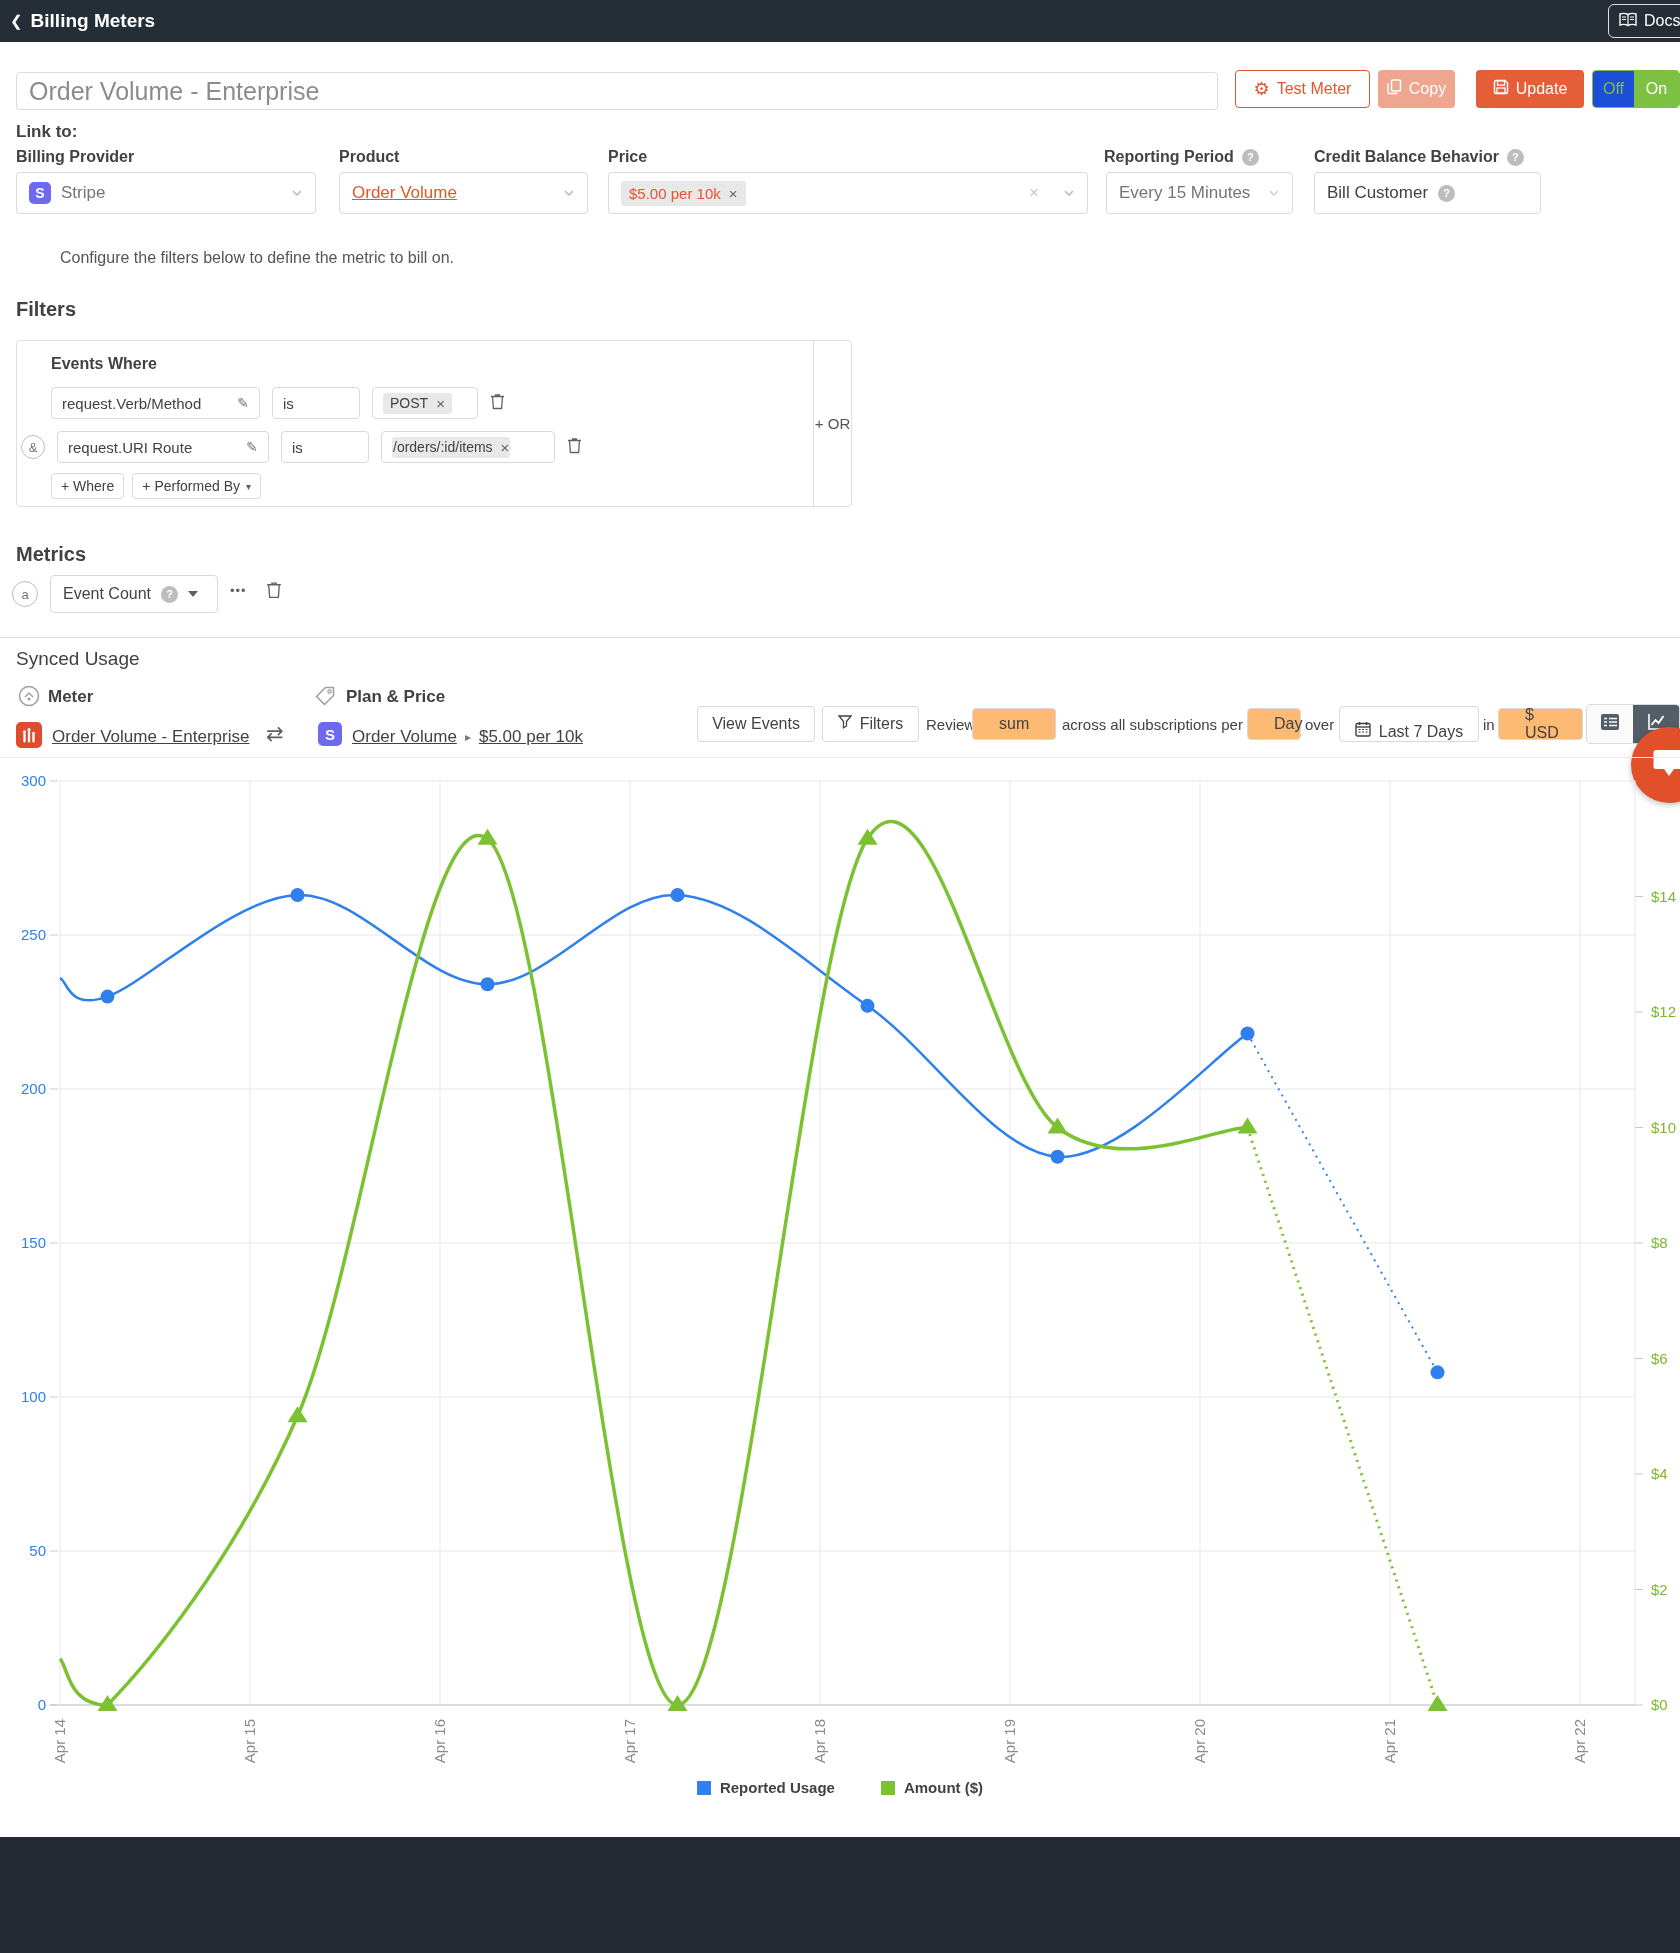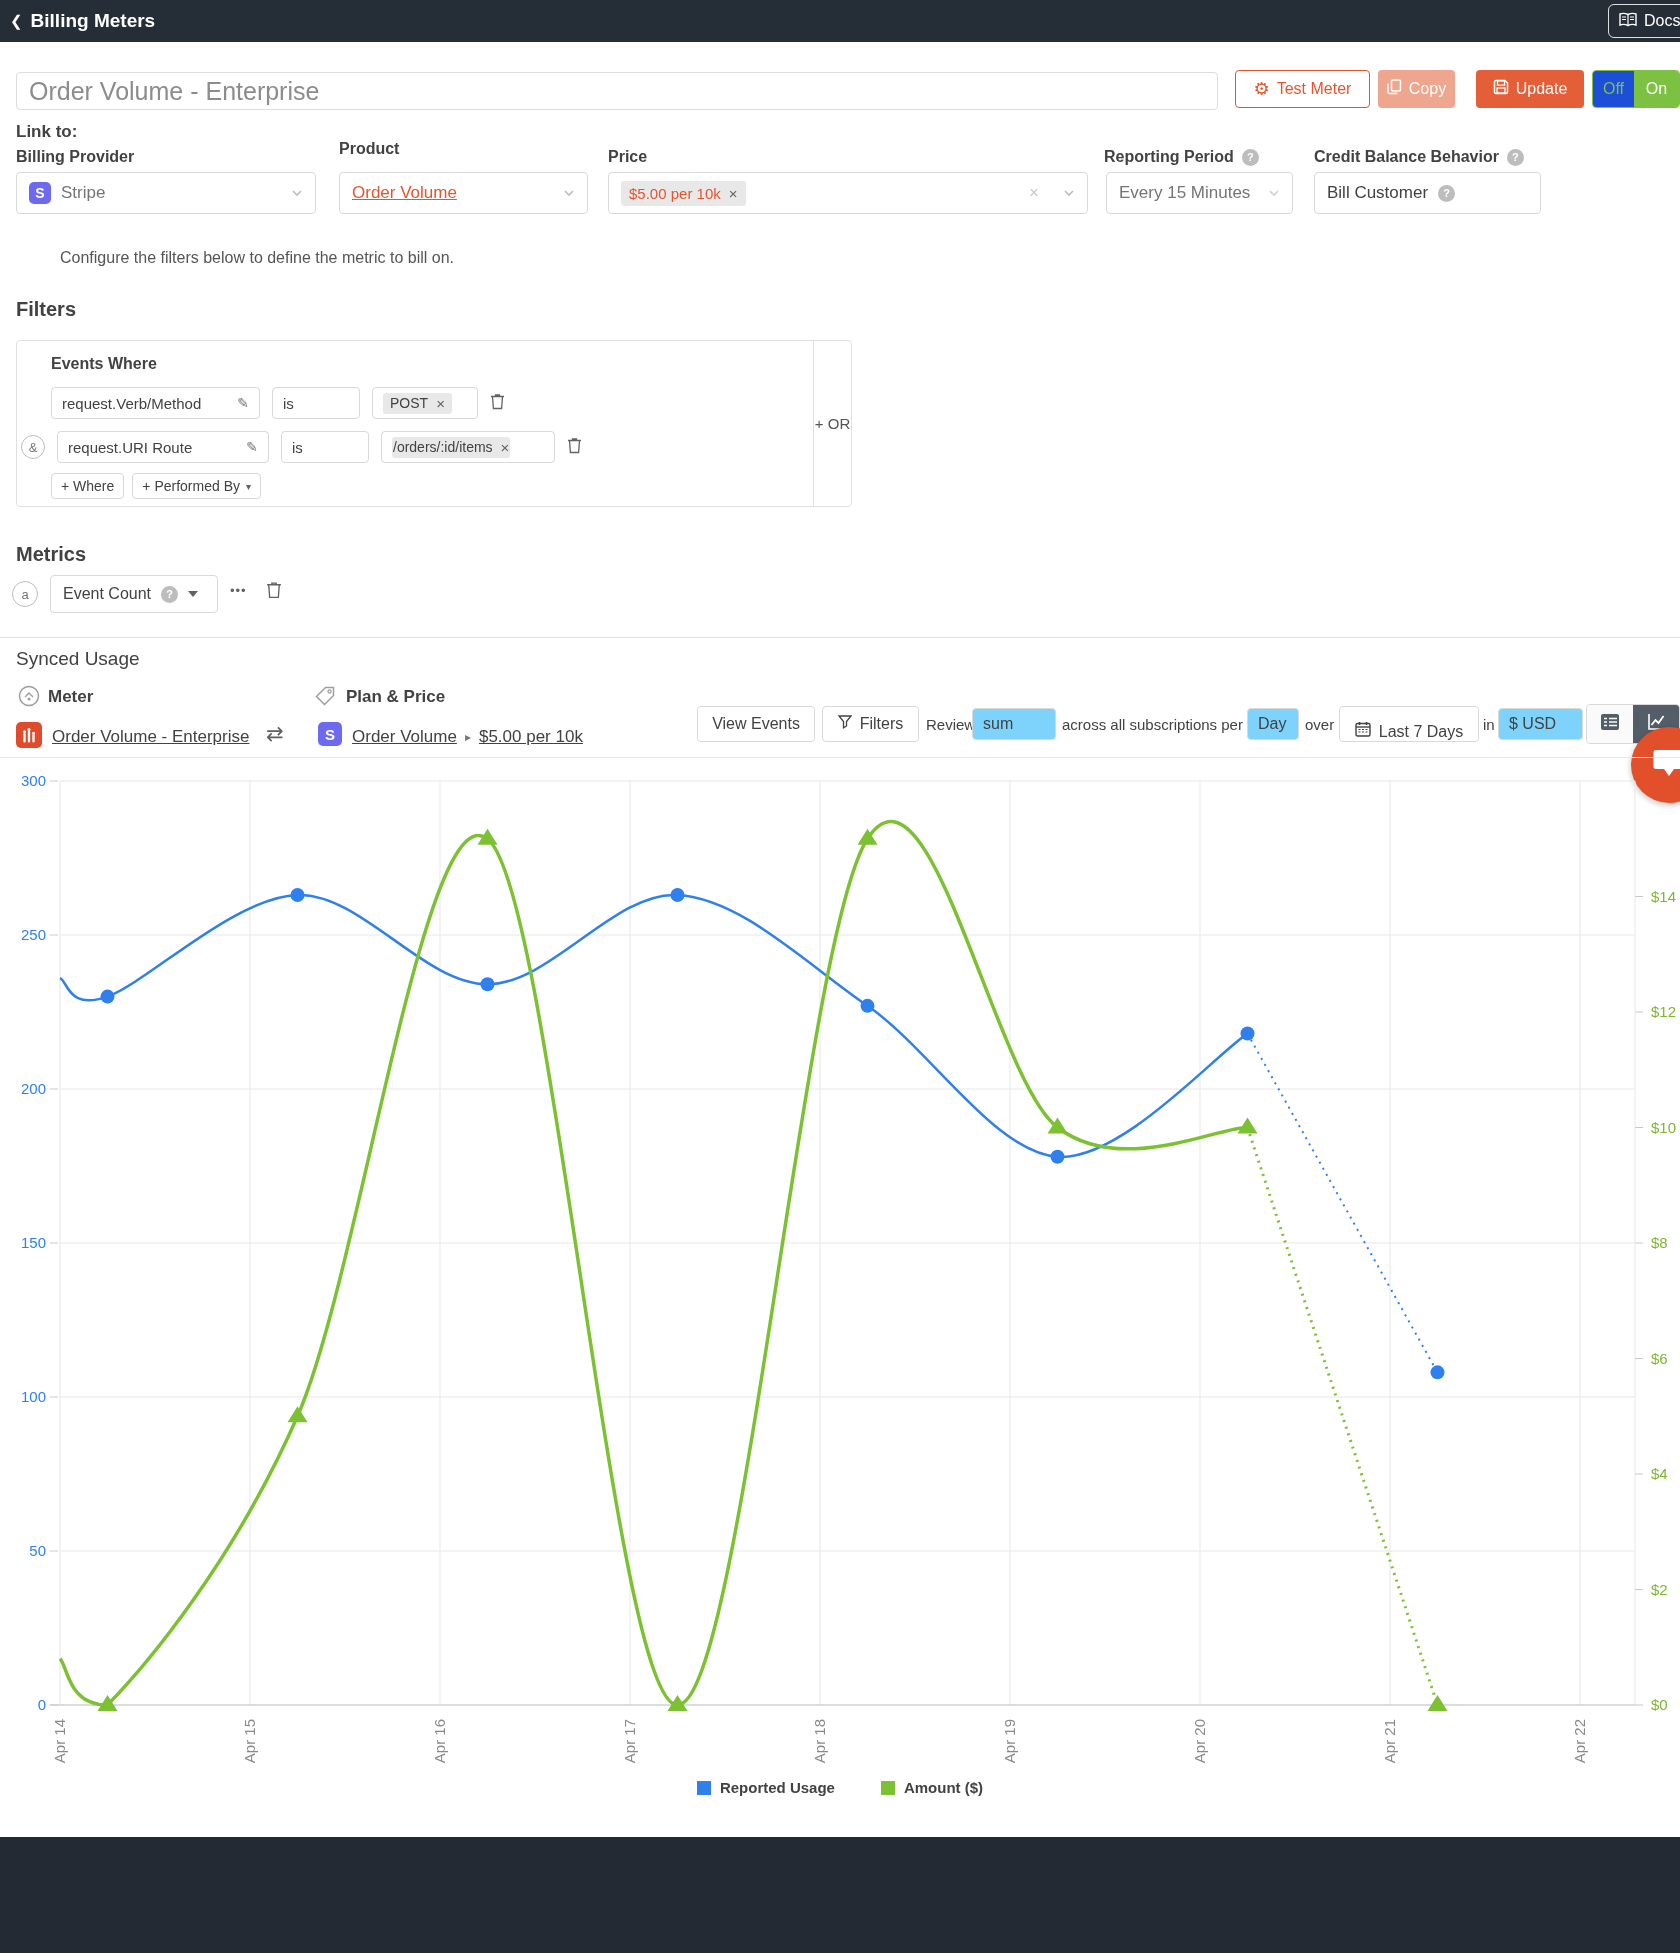--- a/index.html
+++ b/index.html
@@ -48,21 +48,21 @@
   .trash { cursor:pointer; }
 
   .h-synced { left:16px; top:648px; font-size:19px; color:#424242; }
   .divider { left:0; top:637px; width:1680px; height:1px; background:#e0e0e0; }
   .hairline { left:0; top:757px; width:1680px; height:1px; background:#e8e8e8; }
   .bold-lbl { font-weight:bold; font-size:17px; color:#424242; }
   .link-dark { color:#424242; text-decoration:underline; font-size:17px; }
   .amberflo { width:26px; height:26px; background:#e04b2d; border-radius:5px; display:flex; align-items:center; justify-content:center; }
   .stripe-lg { width:24px; height:24px; border-radius:5px; background:#6e6af0; color:#fff; font-weight:bold; font-size:15px; display:flex; align-items:center; justify-content:center; }
   .ctl { height:36px; border:1px solid #d9d9d9; border-radius:4px; background:#fff; display:flex; align-items:center; justify-content:center; gap:8px; font-size:16px; color:#424242; cursor:pointer; }
-  .ctl-sm { height:32px; border:1px solid #d9d9d9; border-radius:4px; background:#7dd3fc; display:flex; align-items:center; padding:0 10px; font-size:16px; color:#424242; }
+  .ctl-sm { height:32px; border:1px solid #d9d9d9; border-radius:4px; background:#fdba74; display:flex; align-items:center; padding:0 26px; font-size:16px; color:#424242; }
   .inline-lbl { font-size:15px; color:#424242; }
   .view-toggle { left:1586px; top:704px; width:94px; height:40px; border:1px solid #d9d9d9; border-radius:4px; display:flex; overflow:hidden; }
   .vt-half { width:50%; display:flex; align-items:center; justify-content:center; cursor:pointer; }
   .vt-table { background:#fafafa; }
   .vt-chart { background:#545e69; }
   .chat-bubble { left:1631px; top:727px; width:76px; height:76px; border-radius:50%; background:#e1502a; display:flex; align-items:center; justify-content:center; cursor:pointer; box-shadow:0 2px 6px rgba(0,0,0,.25); }
 
   .chart-wrap { left:0; top:760px; width:1680px; height:1070px; }
   svg text { font-family:"Liberation Sans","DejaVu Sans",sans-serif; }
   .legend { left:0; top:1779px; width:1680px; display:flex; justify-content:center; gap:46px; }
@@ -129,21 +129,21 @@
       <span>Billing Provider</span>
     </div>
   <div class="abs selbox" style="left:16px;top:172px;width:300px;">
     <span class="badge-s">S</span>
     <span>Stripe</span>
     <svg class="chev" viewBox="0 0 12 12">
         <path d="M2 4l4 4 4-4" fill="none" stroke="#bdbdbd" stroke-width="1.6"></path>
       </svg>
   </div>
 
-  <div class="abs field-label" style="left:339px;top:140px;">
+  <div class="abs field-label" style="left:339px;top:148px;">
       <span>Product</span>
     </div>
   <div class="abs selbox" style="left:339px;top:172px;width:249px;">
     <span class="link-orange">Order Volume</span>
     <svg class="chev" viewBox="0 0 12 12">
         <path d="M2 4l4 4 4-4" fill="none" stroke="#bdbdbd" stroke-width="1.6"></path>
       </svg>
   </div>
 
   <div class="abs field-label" style="left:608px;top:148px;">

